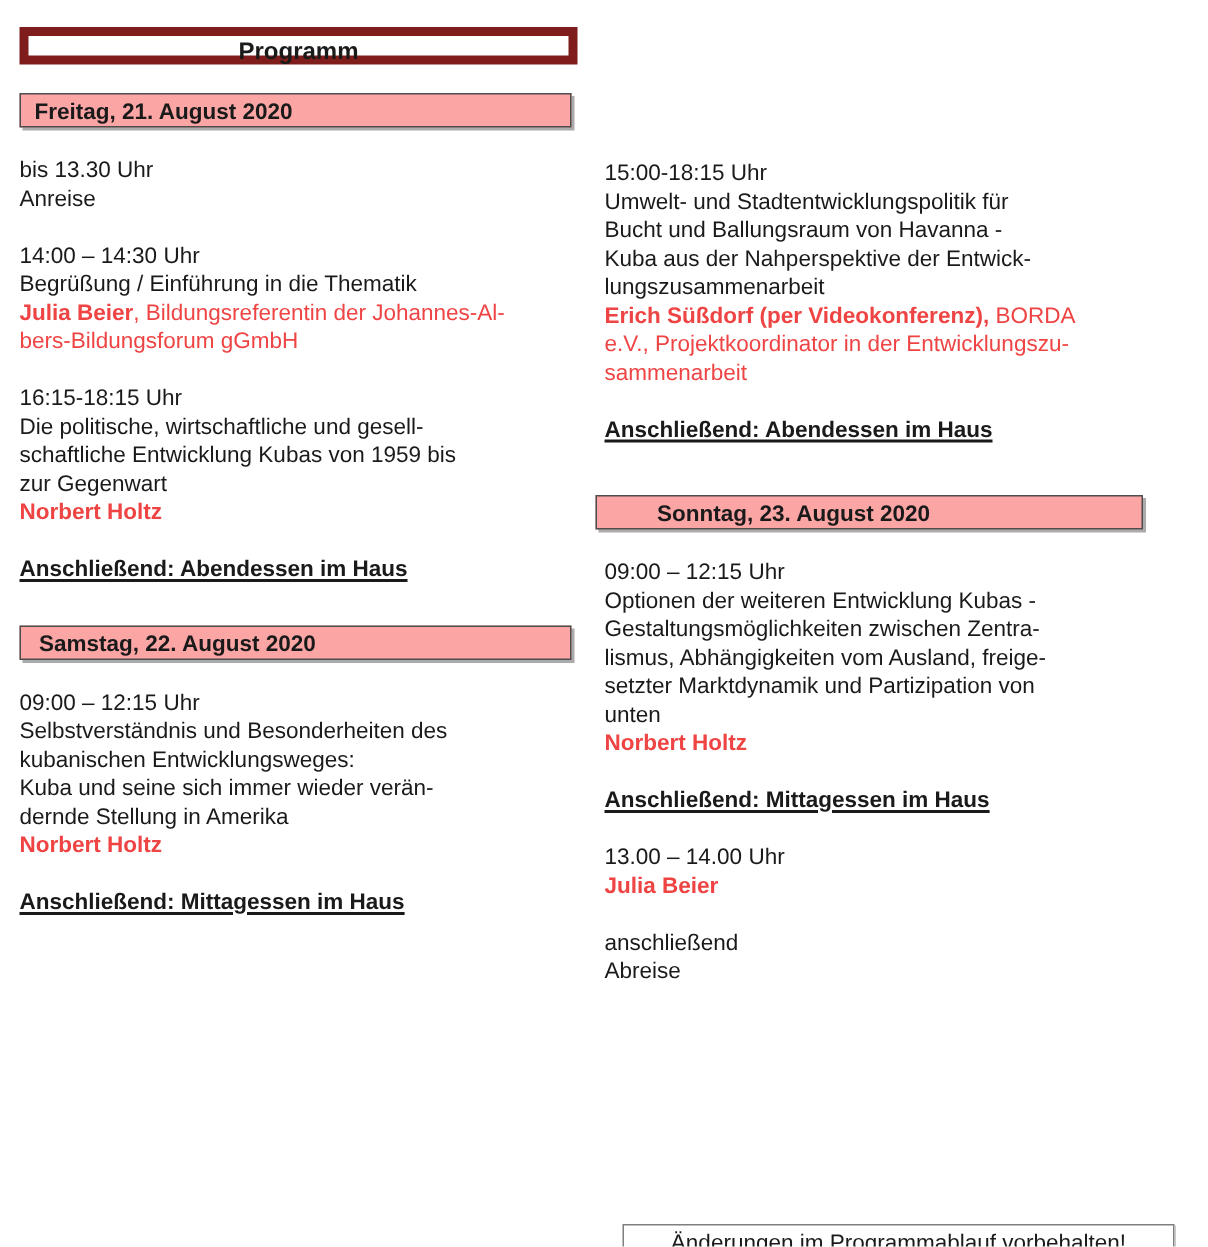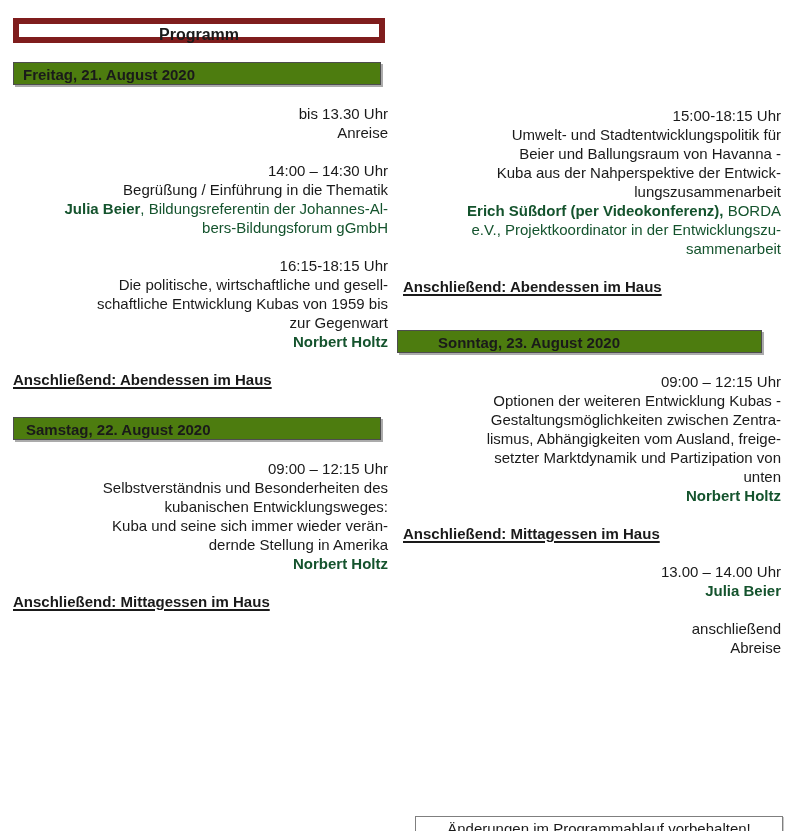--- a/index.html
+++ b/index.html
@@ -52,46 +52,45 @@
   
   .day-box {
     box-sizing: border-box;
     width: 368px;
     height: 23px;
     border: 1px solid #4d4d4d;
     box-shadow: 2px 2px 0 #ababab;
     padding: 2px 4px 0 9px;
     font-weight: bold;
     line-height: 19px;
-    background: #4d7c0f;
+    background: #fca5a5;
   }
   .col-right .day-box {
     margin-left: -6px;
     width: 365px;
     margin-top: 34px;
     padding-left: 40px;
   }
   .day-box.second {
     margin-top: 28px;
     padding-left: 12px;
   }
   
   .session {
     margin-top: 19px;
-    text-align: right;
   }
   .session .time {
     font-weight: normal;
   }
   .session .stitle {
     font-weight: normal;
     white-space: pre-line;
   }
   .session .speaker {
-    color: #14532d;
+    color: #ef4444;
     white-space: pre-line;
   }
   .session .sp-name {
     font-weight: bold;
   }
   
   .meal {
     margin-top: 19px;
     font-weight: bold;
     text-decoration: underline;
@@ -166,21 +165,21 @@
 
     <div class="meal">Anschließend: Mittagessen im Haus</div>
 
   </div>
 
   <div class="col-right">
 
     <div class="session" style="margin-top:0">
       <div class="time">15:00-18:15 Uhr</div>
       <div class="stitle">Umwelt- und Stadtentwicklungspolitik für
-Beier und Ballungsraum von Havanna -
+Bucht und Ballungsraum von Havanna -
 Kuba aus der Nahperspektive der Entwick-
 lungszusammenarbeit</div>
       <div class="speaker"><span class="sp-name">Erich Süßdorf (per Videokonferenz),</span><span class="sp-info"> BORDA
 e.V., Projektkoordinator in der Entwicklungszu-
 sammenarbeit</span></div>
     </div>
 
     <div class="meal">Anschließend: Abendessen im Haus</div>
 
     <div class="day-box">

